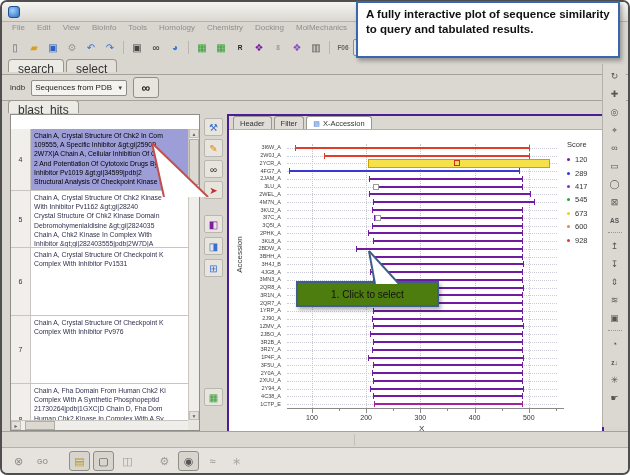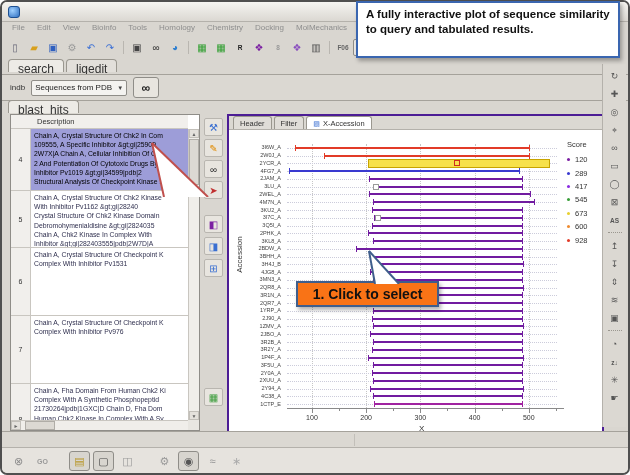--- a/index.html
+++ b/index.html
@@ -80,21 +80,21 @@
   .bb-btn.pressed{border:1px solid #8f8d88;background:#d8d5cf}
   .bb-gap{width:10px;min-width:10px}
   
   .right-toolbar{position:absolute;right:2px;top:62px;width:24px;bottom:46px;background:#dbd8d2;border-left:1px solid #b4b1ab;display:flex;flex-direction:column;align-items:center;padding-top:3px;box-sizing:border-box}
   .rt-btn{width:16px;height:18px;min-height:18px;display:flex;align-items:center;justify-content:center;font-size:9px;color:#555}
   .rt-btn.txt{font-size:6.5px;font-weight:bold}
   .rt-sep{width:14px;height:1px;min-height:1px;border-top:1px dotted #9a978f;margin:3px 0}
   
   .note{position:absolute;left:356px;top:1px;width:264px;height:57px;box-sizing:border-box;background:#fff;border:2px solid #3a66b0;z-index:60;font-weight:bold;font-size:11.5px;line-height:1.32;padding:4px 8px;color:#111;box-shadow:2px 3px 4px rgba(0,0,0,.3)}
   .callout2{position:absolute;left:77px;top:195px;width:133px;height:48px;box-sizing:border-box;background:#fff;border:2px solid #c0504d;z-index:55;display:flex;align-items:center;justify-content:center;text-align:center;font-weight:bold;font-size:11px;line-height:1.45;color:#111;box-shadow:2px 3px 4px rgba(0,0,0,.3)}
-  .callout1{position:absolute;left:296px;top:281px;width:143px;height:26px;box-sizing:border-box;background:#f97316;border:2px solid #3f5e8c;z-index:55;display:flex;align-items:center;justify-content:center;font-weight:bold;font-size:14px;color:#111;box-shadow:2px 3px 4px rgba(0,0,0,.3)}
+  .callout1{position:absolute;left:296px;top:281px;width:143px;height:26px;box-sizing:border-box;background:#4d7c0f;border:2px solid #3f5e8c;z-index:55;display:flex;align-items:center;justify-content:center;font-weight:normal;font-size:10px;color:#111;box-shadow:2px 3px 4px rgba(0,0,0,.3)}
   .wedge{position:absolute;z-index:56}
 </style>
 </head>
 <body>
 
 <div id="stage">
   <div class="window">
 
     <div class="titlebar">
       <span class="app-icon"></span>
@@ -135,40 +135,39 @@
         <div class="tb-sep"></div>
         <div class="icon-btn txt" style="color: rgb(102, 102, 102);">F06</div>
         <div class="icon-btn txt boxed" style="color: rgb(102, 102, 102);">S</div>
         <div class="icon-btn txt" style="color: rgb(102, 102, 102);">6c</div>
         <div class="icon-btn" style="color: rgb(102, 102, 102);">⊞</div>
         <div class="icon-btn" style="color: rgb(102, 102, 102);">⊡</div>
       </div>
 
     <div class="tabs-row" style="top:57px">
       <div class="tab active">search</div>
-      <div class="tab">ligedit</div>
+      <div class="tab">select</div>
     </div>
 
     <div class="searchbar">
       <span class="indb">indb</span>
       <div class="combo" style="width:96px">
         <span>Sequences from PDB</span>
         <span class="arr">▼</span>
       </div>
       <div class="binoc-btn">
           <span>∞</span>
         </div>
     </div>
 
     <div class="tabs-row" style="top:98px">
       <div class="tab active">blast_hits</div>
     </div>
 
     <div class="table-panel">
-      <div class="thead">Description</div>
       <div class="trows" id="table-rows">
           <div class="trow sel" style="height: 62px;">
             <div class="tnum">4</div>
             <div class="ttext">
               <div class="tline">Chain A, Crystal Structure Of Chk2 In Com</div>
               <div class="tline">109555, A Specific Inhibitor &amp;gt;gi|25909</div>
               <div class="tline">2W7X|A Chain A, Cellular Inhibition Of Che</div>
               <div class="tline">2 And Potentiation Of Cytotoxic Drugs By</div>
               <div class="tline">Inhibitor Pv1019 &amp;gt;gi|34599|pdb|2</div>
               <div class="tline">Structural Analysis Of Checkpoint Kinase 2</div>

